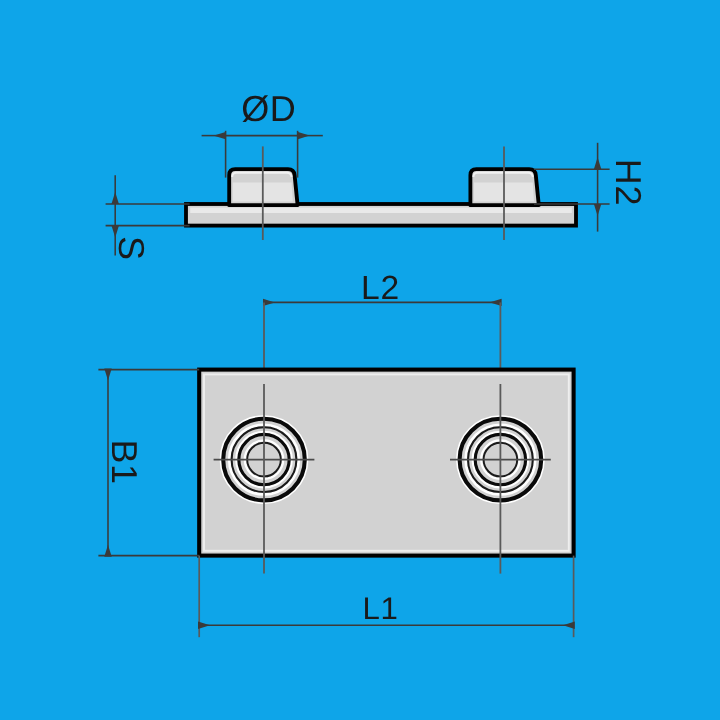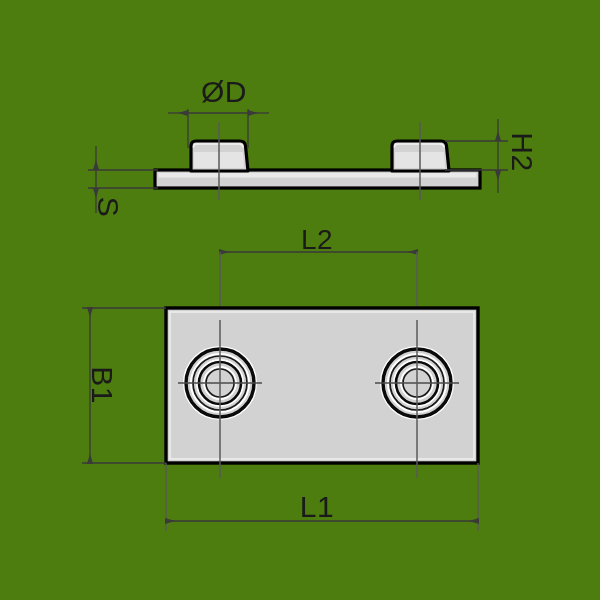--- a/index.html
+++ b/index.html
@@ -8,21 +8,21 @@
     padding: 0;
     background: #ffffff;
   }
   body {
     font-family: "Liberation Sans", sans-serif;
   }
   #stage {
     position: relative;
     width: 600px;
     height: 600px;
-    background: #4d7c0f;
+    background: #0ea5e9;
     overflow: hidden;
   }
   #drawing {
     position: absolute;
     left: 0;
     top: 0;
     width: 600px;
     height: 600px;
   }
   .dim-label {
@@ -154,15 +154,15 @@
   <div class="dim-label" style="left:224px; top:92px; font-size:30px; transform:translate(-50%,-50%);">ØD</div>
 
   <div class="dim-label" style="left:108px; top:207px; font-size:30px; transform:translate(-50%,-50%) rotate(90deg);">S</div>
 
   <div class="dim-label" style="left:522px; top:152px; font-size:30px; transform:translate(-50%,-50%) rotate(90deg);">H2</div>
 
   <div class="dim-label" style="left:317px; top:240px; font-size:28px; transform:translate(-50%,-50%);">L2</div>
 
   <div class="dim-label" style="left:102px; top:385px; font-size:30px; transform:translate(-50%,-50%) rotate(90deg);">B1</div>
 
-  <div class="dim-label" style="left:317px; top:507px; font-size:30px; transform:translate(-50%,-50%);">L1</div>
+  <div class="dim-label" style="left:317px; top:507px; font-size:26px; transform:translate(-50%,-50%);">L1</div>
 
 </div>
 
 </body></html>

